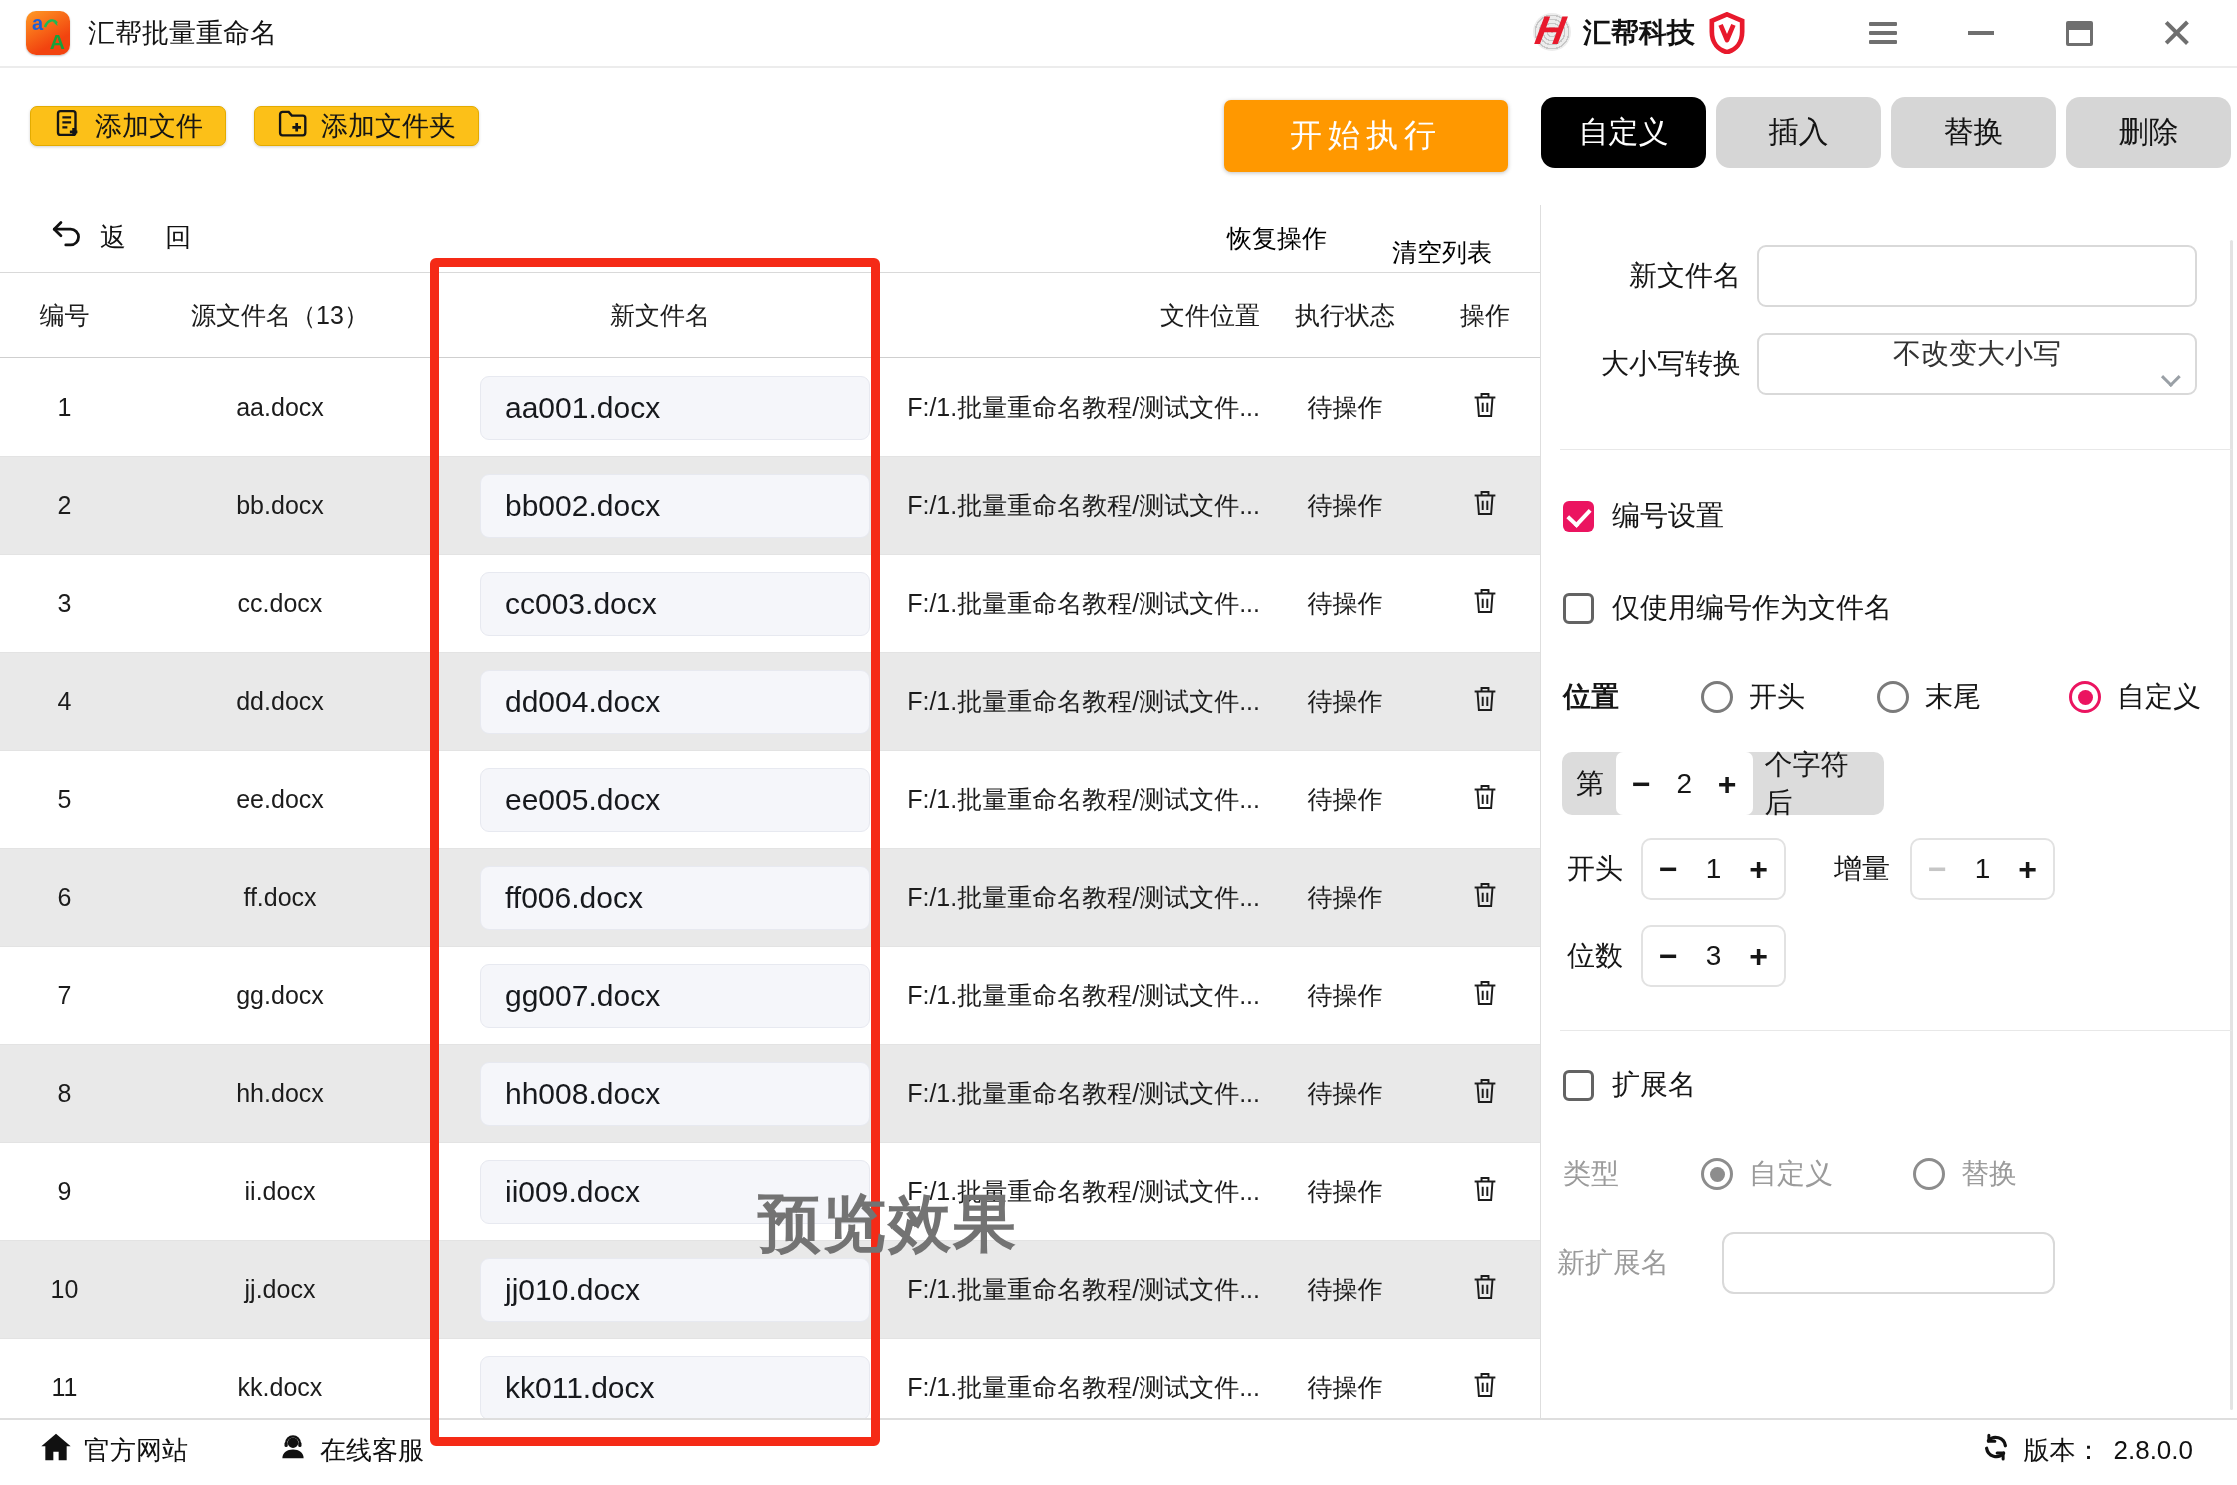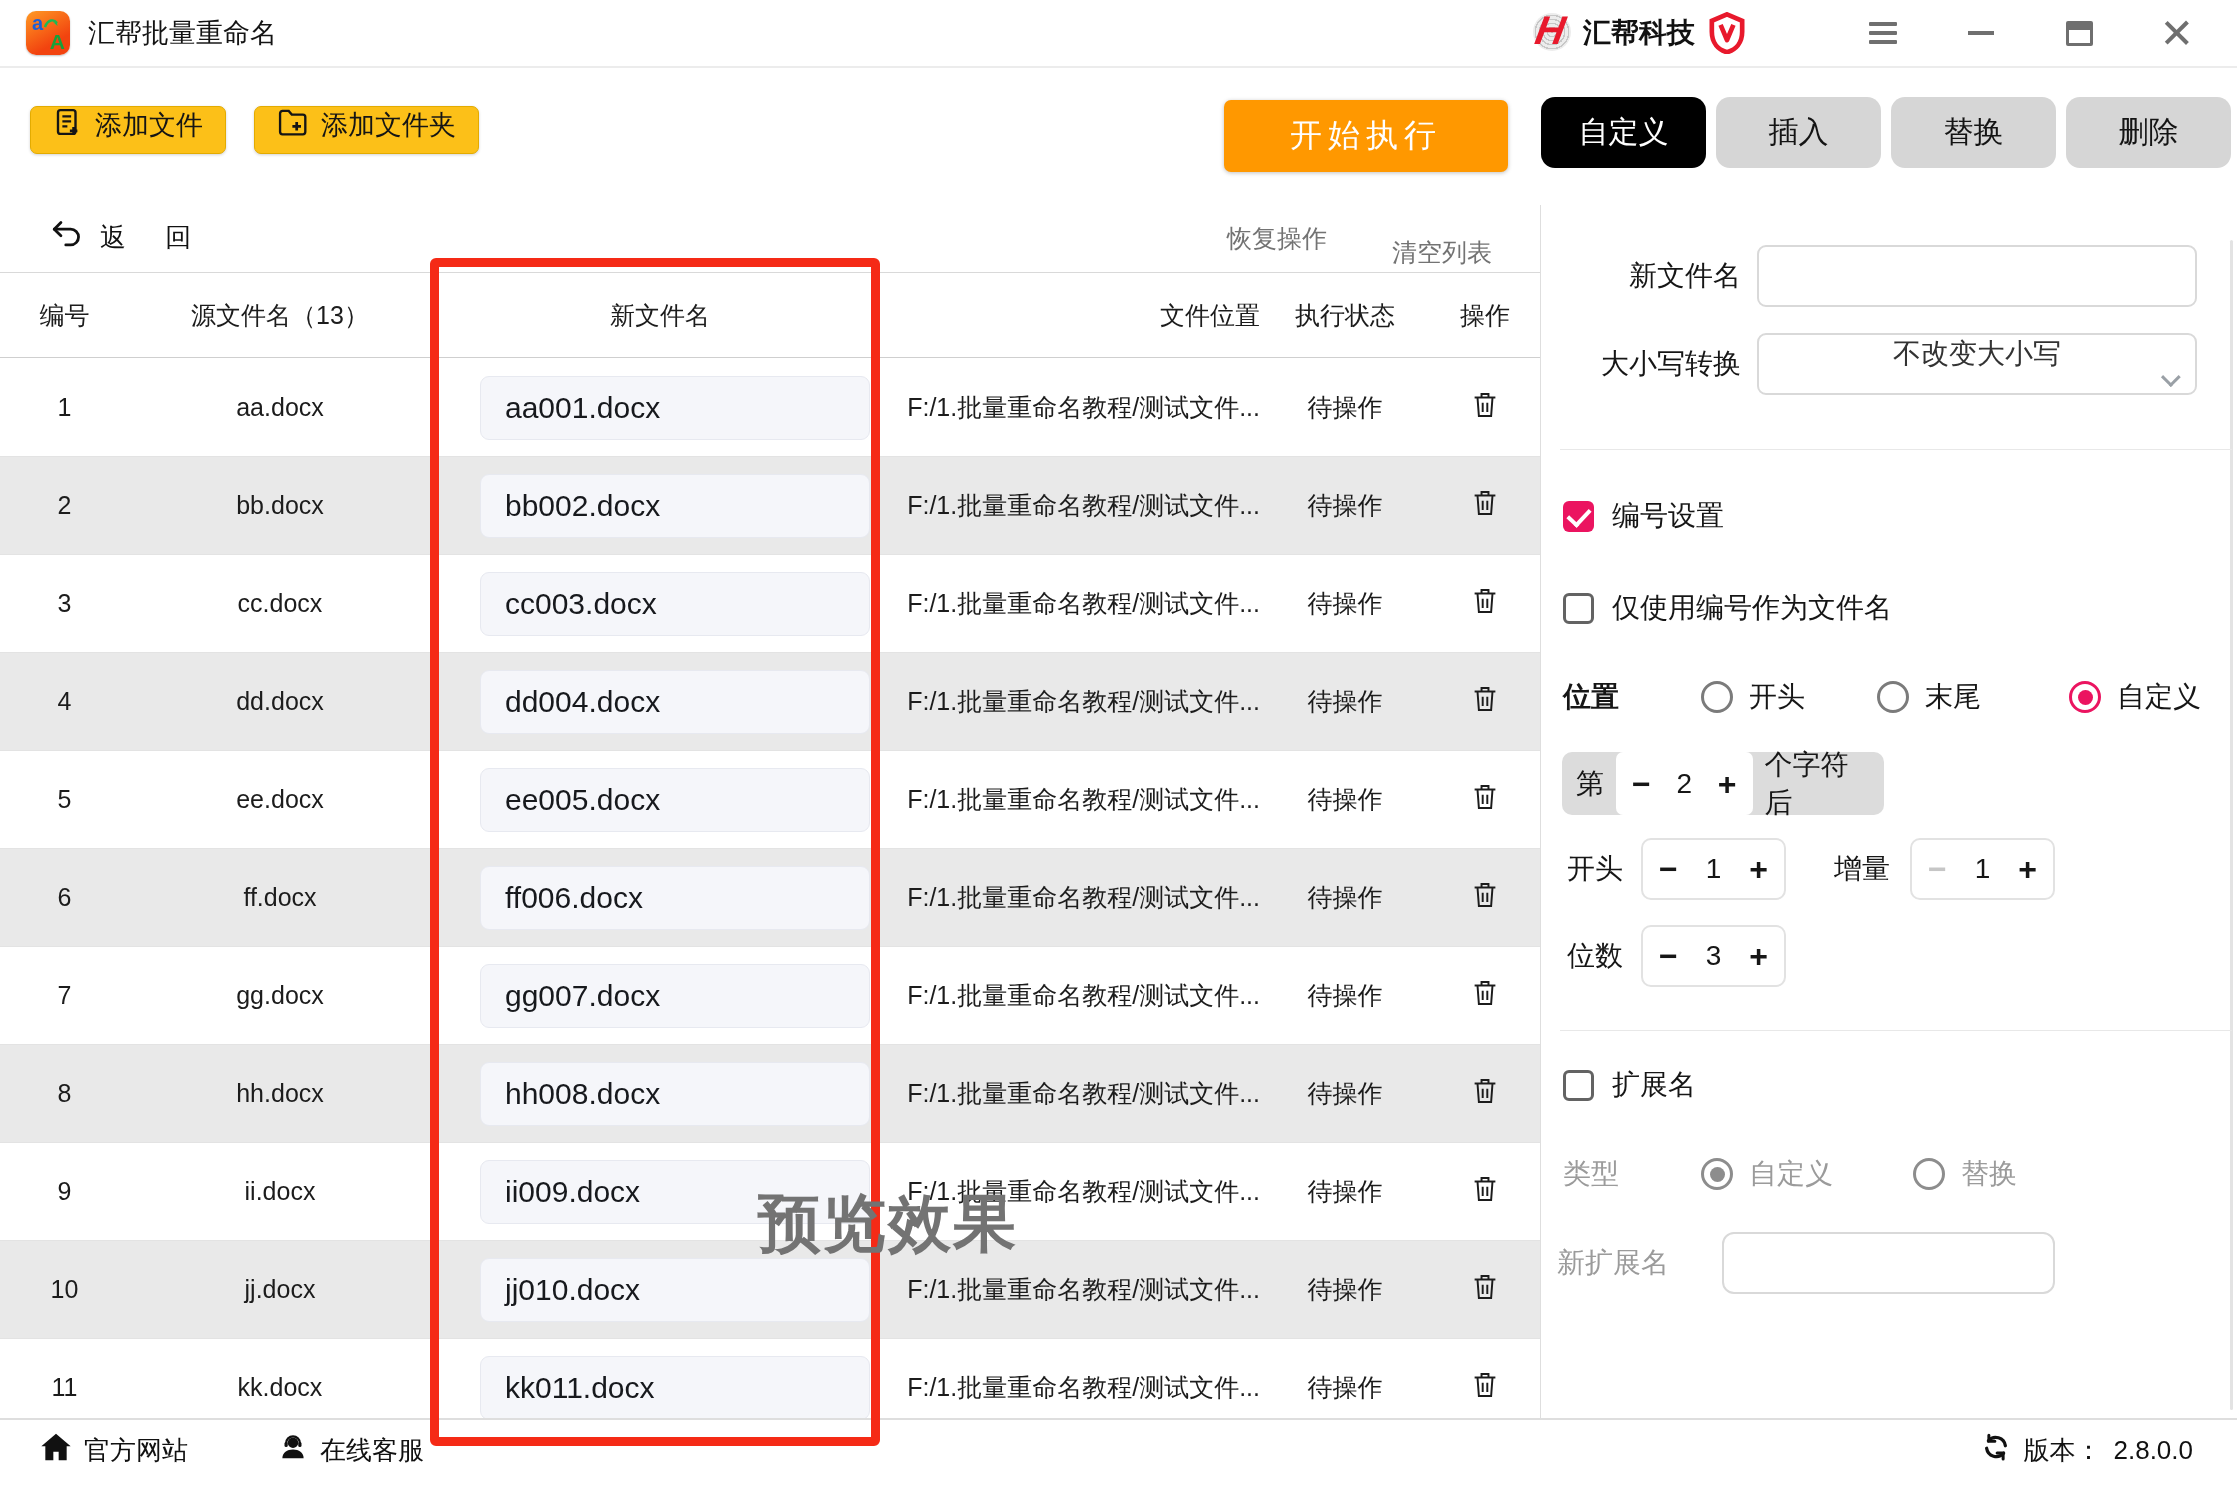--- a/index.html
+++ b/index.html
@@ -26,37 +26,37 @@
   .brandname { font-size:28px; font-weight:700; color:#111; margin:0 14px 0 10px; }
   .shield { margin-right:56px; display:flex; }
   .winbtn { width:32px; height:32px; margin-left:66px; position:relative; display:flex; align-items:center; justify-content:center; cursor:pointer; }
   .icon-burger i { display:block; width:28px; height:4px; background:#6f6f6f; border-radius:1px; box-shadow:0 9px 0 #6f6f6f,0 18px 0 #6f6f6f; margin-top:-18px; }
   .icon-min i { display:block; width:26px; height:4px; background:#6f6f6f; }
   .icon-max i { display:block; width:27px; height:25px; border:3px solid #6f6f6f; border-top:9px solid #6f6f6f; border-radius:2px; }
   .icon-close i, .icon-close i::after { display:block; width:30px; height:3.5px; background:#6f6f6f; transform:rotate(45deg); }
   .icon-close i::after { content:""; transform:rotate(90deg); }
 
   
-  .ybtn { position:absolute; top:106px; height:48px; background:#fcc018; border:1px solid #e3ab00; border-radius:7px;
-          display:flex; padding:0 22px; gap:12px; font-size:27px; color:#151515;
+  .ybtn { position:absolute; top:106px; height:40px; background:#fcc018; border:1px solid #e3ab00; border-radius:7px;
+          display:flex; align-items:center; padding:0 22px; gap:12px; font-size:27px; color:#151515;
           box-shadow:0 1px 3px rgba(0,0,0,.18); cursor:pointer; }
   #btn-addfile { left:30px; }
   #btn-addfolder { left:254px; }
   .exec-btn { position:absolute; left:1224px; top:100px; width:284px; height:72px; background:#ff9800; border:none;
               border-radius:7px; color:#fff; font-size:32px; font-family:inherit; letter-spacing:6px;
               box-shadow:0 1px 4px rgba(0,0,0,.25); cursor:pointer; }
   .tabs { position:absolute; left:1541px; top:97px; width:690px; display:flex; gap:10px; }
   .tab { flex:1 1 0; height:71px; border-radius:14px; background:#d6d6d6; color:#141414; font-size:30px;
          display:flex; align-items:center; justify-content:center; cursor:pointer; }
   .tab.active { background:#000; color:#fff; }
 
   
   .back-link { position:absolute; left:50px; top:218px; display:flex; align-items:center; gap:16px; font-size:26px; color:#111; cursor:pointer; }
   .back-link .lbl { letter-spacing:16px; }
-  .txt-link { position:absolute; top:222px; font-size:25px; color:#737373; cursor:pointer; }
+  .txt-link { position:absolute; top:222px; font-size:25px; color:#000000; cursor:pointer; }
   #link-restore { left:1227px; }
   #link-clear { left:1392px;margin-top:14px; }
 
   
   .thead { position:absolute; left:0; top:272px; width:1540px; height:86px; display:flex; align-items:center;
            border-top:1px solid #d9d9d9; border-bottom:1px solid #cfcfcf; background:#fff; }
   .th { font-size:25px; font-weight:500; color:#1c1c1c; text-align:center; }
   .tbody { position:absolute; left:0; top:359px; width:1540px; height:1059px; overflow:hidden; }
   .trow { display:flex; align-items:center; height:98px; background:#fff; border-bottom:1px solid #e3e3e3; }
   .trow:nth-child(even) { background:#e9e9e9; }

